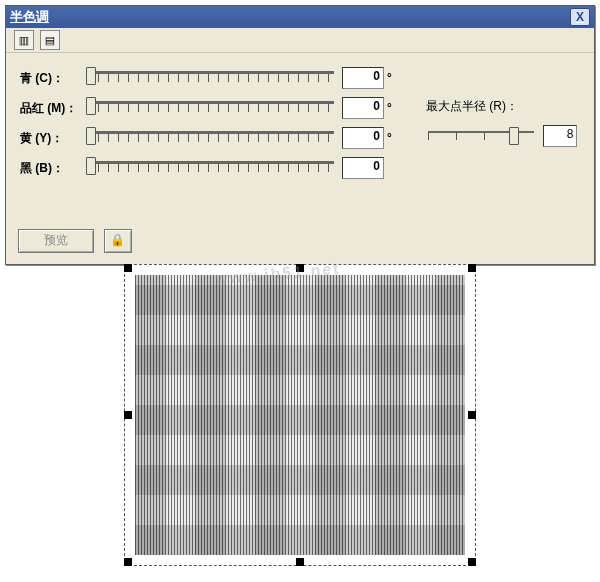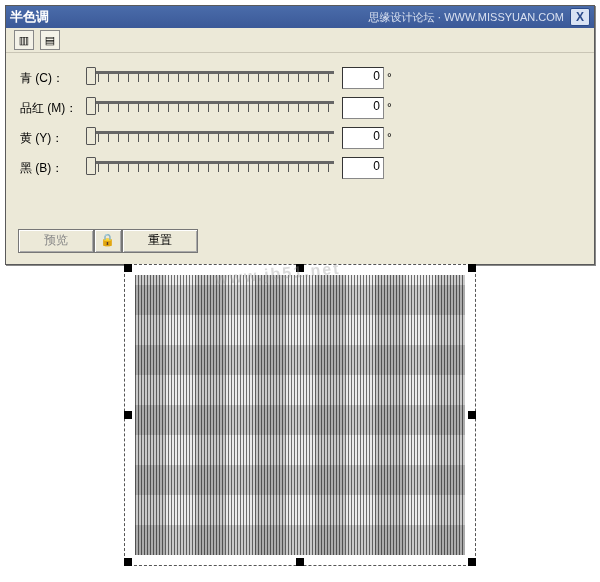--- a/index.html
+++ b/index.html
@@ -2,44 +2,44 @@
 <html><head>
 <meta charset="utf-8">
 <style>
   html,body{margin:0;padding:0;background:#fff;font-family:"Microsoft YaHei","SimSun",Arial,sans-serif;font-size:12px;color:#000;}
   #stage{position:relative;width:600px;height:582px;overflow:hidden;}
   .watermark{position:absolute;font-weight:bold;letter-spacing:2px;pointer-events:none;user-select:none;}
   .wm1{top:38px;left:130px;font-size:24px;color:rgba(120,170,200,0.5);}
   .wm2{top:265px;left:215px;font-size:16px;color:rgba(150,150,150,0.35);transform:rotate(-5deg);}
   
   .dialog{position:absolute;left:5px;top:5px;width:588px;height:258px;background:#ece9d8;border:1px solid #5a5a5a;box-shadow:1px 1px 0 #888;}
-  .titlebar{height:22px;background:linear-gradient(#4a6caa,#3b5998);color:#fff;display:flex;align-items:center;padding:0 4px;font-size:13px;}
+  .titlebar{height:22px;background:linear-gradient(#4a6caa,#3b5998);color:#fff;display:flex;align-items:center;padding:0 4px;font-size:13px;text-decoration:underline;}
   .titlebar .title{flex:0 0 auto;font-weight:bold;}
   .titlebar .spacer{flex:1;}
   .titlebar .credit{font-size:11px;color:#d8e0f0;margin-right:6px;}
   .titlebar .closebtn{width:18px;height:16px;background:#d9e3f4;border:1px solid #2a4a8a;color:#2a4a8a;display:flex;align-items:center;justify-content:center;font-weight:bold;font-size:12px;cursor:pointer;border-radius:2px;}
   .toolrow{height:24px;border-bottom:1px solid #c9c5b5;display:flex;align-items:center;padding-left:8px;gap:6px;}
   .toolbtn{width:18px;height:18px;border:1px solid #888;background:#f4f2e8;display:flex;align-items:center;justify-content:center;font-size:11px;}
-  .body{padding:10px 32px 6px 14px;}
+  .body{padding:10px 32px 6px 14px;font-weight:bold;}
   .row{display:flex;align-items:center;height:30px;}
   .lbl{width:66px;text-align:left;}
   .slider{position:relative;width:250px;height:22px;margin-right:6px;}
   .track{position:absolute;left:2px;right:2px;top:4px;height:3px;background:#666;}
   .ticks{position:absolute;left:2px;right:2px;top:7px;height:8px;background:repeating-linear-gradient(90deg,#555 0 1px,transparent 1px 10px);}
   .thumb{position:absolute;top:0;width:8px;height:16px;background:#ece9d8;border:1px solid #555;border-radius:1px;}
   .valbox{width:34px;height:18px;border:1px inset #888;background:#fff;text-align:right;padding:1px 3px;font-size:12px;}
   .degree{width:10px;margin-left:3px;}
   .rightcol{position:absolute;left:420px;top:92px;width:158px;}
   .radlbl{margin-bottom:10px;}
   .miniSlider{position:relative;width:110px;height:22px;display:inline-block;vertical-align:middle;}
   .miniSlider .track{top:6px;height:2px;}
   .miniSlider .ticks{top:8px;height:7px;background:repeating-linear-gradient(90deg,#555 0 1px,transparent 1px 28px);}
   .miniSlider .thumb{top:2px;}
   .radval{width:26px;height:18px;border:1px inset #888;background:#fff;text-align:right;padding:1px 3px;display:inline-block;vertical-align:middle;margin-left:4px;}
-  .btnrow{position:absolute;left:0;right:0;bottom:8px;height:30px;display:flex;align-items:center;padding:0 12px;}
+  .btnrow{position:absolute;left:0;right:0;bottom:8px;height:30px;display:flex;align-items:center;padding:0 12px;gap:10px;}
   .btn{height:22px;background:#ece9d8;border:1px solid #777;box-shadow:inset 1px 1px 0 #fff, inset -1px -1px 0 #aaa;padding:0 6px;min-width:62px;text-align:center;line-height:20px;cursor:pointer;font-size:12px;}
   .btn.disabled{color:#888;}
   .lockbtn{min-width:26px;width:26px;padding:0;}
   .btnrow .gap{flex:1;}
   
   .canvas{position:absolute;left:124px;top:264px;width:350px;height:300px;background:#fff;border:1px dashed #555;}
   .pattern{position:absolute;inset:10px;background:
     repeating-linear-gradient(90deg,rgba(0,0,0,0.18) 0 30px,rgba(0,0,0,0.04) 30px 60px),
     repeating-linear-gradient(0deg,rgba(0,0,0,0.18) 0 30px,rgba(0,0,0,0.04) 30px 60px),
     repeating-linear-gradient(90deg,#777 0 1px,transparent 1px 3px);
@@ -52,21 +52,20 @@
 </head>
 <body>
 <div id="stage">
 
   <div class="watermark wm1">腾龙视觉 WWW.TLVI.NET</div>
 
   <div class="dialog">
     <div class="titlebar">
       <span class="title">半色调</span>
       <span class="spacer"></span>
-      <span class="credit">思缘设计论坛 · WWW.MISSYUAN.COM</span>
       <div class="closebtn">
           <span>X</span>
         </div>
     </div>
     <div class="toolrow">
       <div class="toolbtn">▥</div>
       <div class="toolbtn">▤</div>
     </div>
 
     <div class="body">
@@ -109,25 +108,32 @@
         <div class="slider">
           <div class="track"></div>
             <div class="ticks"></div>
           <div class="thumb" style="left:0%"></div>
         </div>
         <div class="valbox">0</div>
         <div class="degree"></div>
       </div>
     </div>
 
+    <div class="rightcol">
+      <div class="radlbl">最大点半径 (R)：</div>
+      <div class="miniSlider">
+        <div class="track"></div><div class="ticks"></div>
+        <div class="thumb" style="left:75%"></div>
+      </div>
+      <div class="radval">8</div>
+    </div>
 
     <div class="btnrow">
       <div class="btn disabled">预览</div>
       <div class="btn lockbtn"><span>🔒</span></div>
-      <div class="btn">重置</div>
       <div class="gap"></div>
     </div>
   </div>
 
   <div class="canvas">
     <div class="pattern"></div>
     <div class="handle h-tl"></div>
     <div class="handle h-tm"></div>
     <div class="handle h-tr"></div>
     <div class="handle h-ml"></div>

